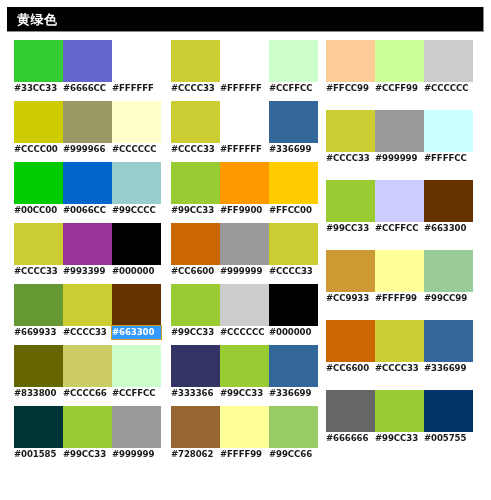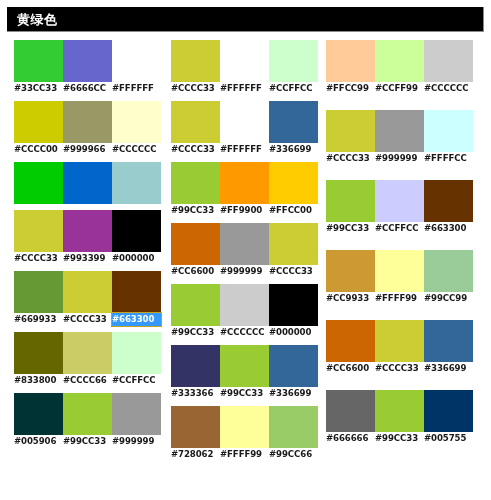--- a/index.html
+++ b/index.html
@@ -132,20 +132,25 @@
           <div class="label">#999966</div>
           <div class="label">#CCCCCC</div>
         </div>
       </div>
       <div class="row">
         <div class="swatches">
           <div class="swatch" title="#00CC00" style="background: rgb(0, 204, 0);"></div>
           <div class="swatch" title="#0066CC" style="background: rgb(0, 102, 204);"></div>
           <div class="swatch" title="#99CCCC" style="background: rgb(153, 204, 204);"></div>
         </div>
+        <div class="labels">
+          <div class="label">#00CC00</div>
+          <div class="label">#0066CC</div>
+          <div class="label">#99CCCC</div>
+        </div>
       </div>
       <div class="row">
         <div class="swatches">
           <div class="swatch" title="#CCCC33" style="background: rgb(204, 204, 51);"></div>
           <div class="swatch" title="#993399" style="background: rgb(153, 51, 153);"></div>
           <div class="swatch" title="#000000" style="background: rgb(0, 0, 0);"></div>
         </div>
         <div class="labels">
           <div class="label">#CCCC33</div>
           <div class="label">#993399</div>
@@ -176,21 +181,21 @@
           <div class="label">#CCFFCC</div>
         </div>
       </div>
       <div class="row">
         <div class="swatches">
           <div class="swatch" title="#003333" style="background: rgb(0, 51, 51);"></div>
           <div class="swatch" title="#99CC33" style="background: rgb(153, 204, 51);"></div>
           <div class="swatch" title="#999999" style="background: rgb(153, 153, 153);"></div>
         </div>
         <div class="labels">
-          <div class="label">#005906</div>
+          <div class="label">#001585</div>
           <div class="label">#99CC33</div>
           <div class="label">#999999</div>
         </div>
       </div>
     </div>
     <div class="group g2">
       <div class="row">
         <div class="swatches">
           <div class="swatch" title="#CCCC33" style="background: rgb(204, 204, 51);"></div>
           <div class="swatch" title="#FFFFFF" style="background: rgb(255, 255, 255);"></div>

